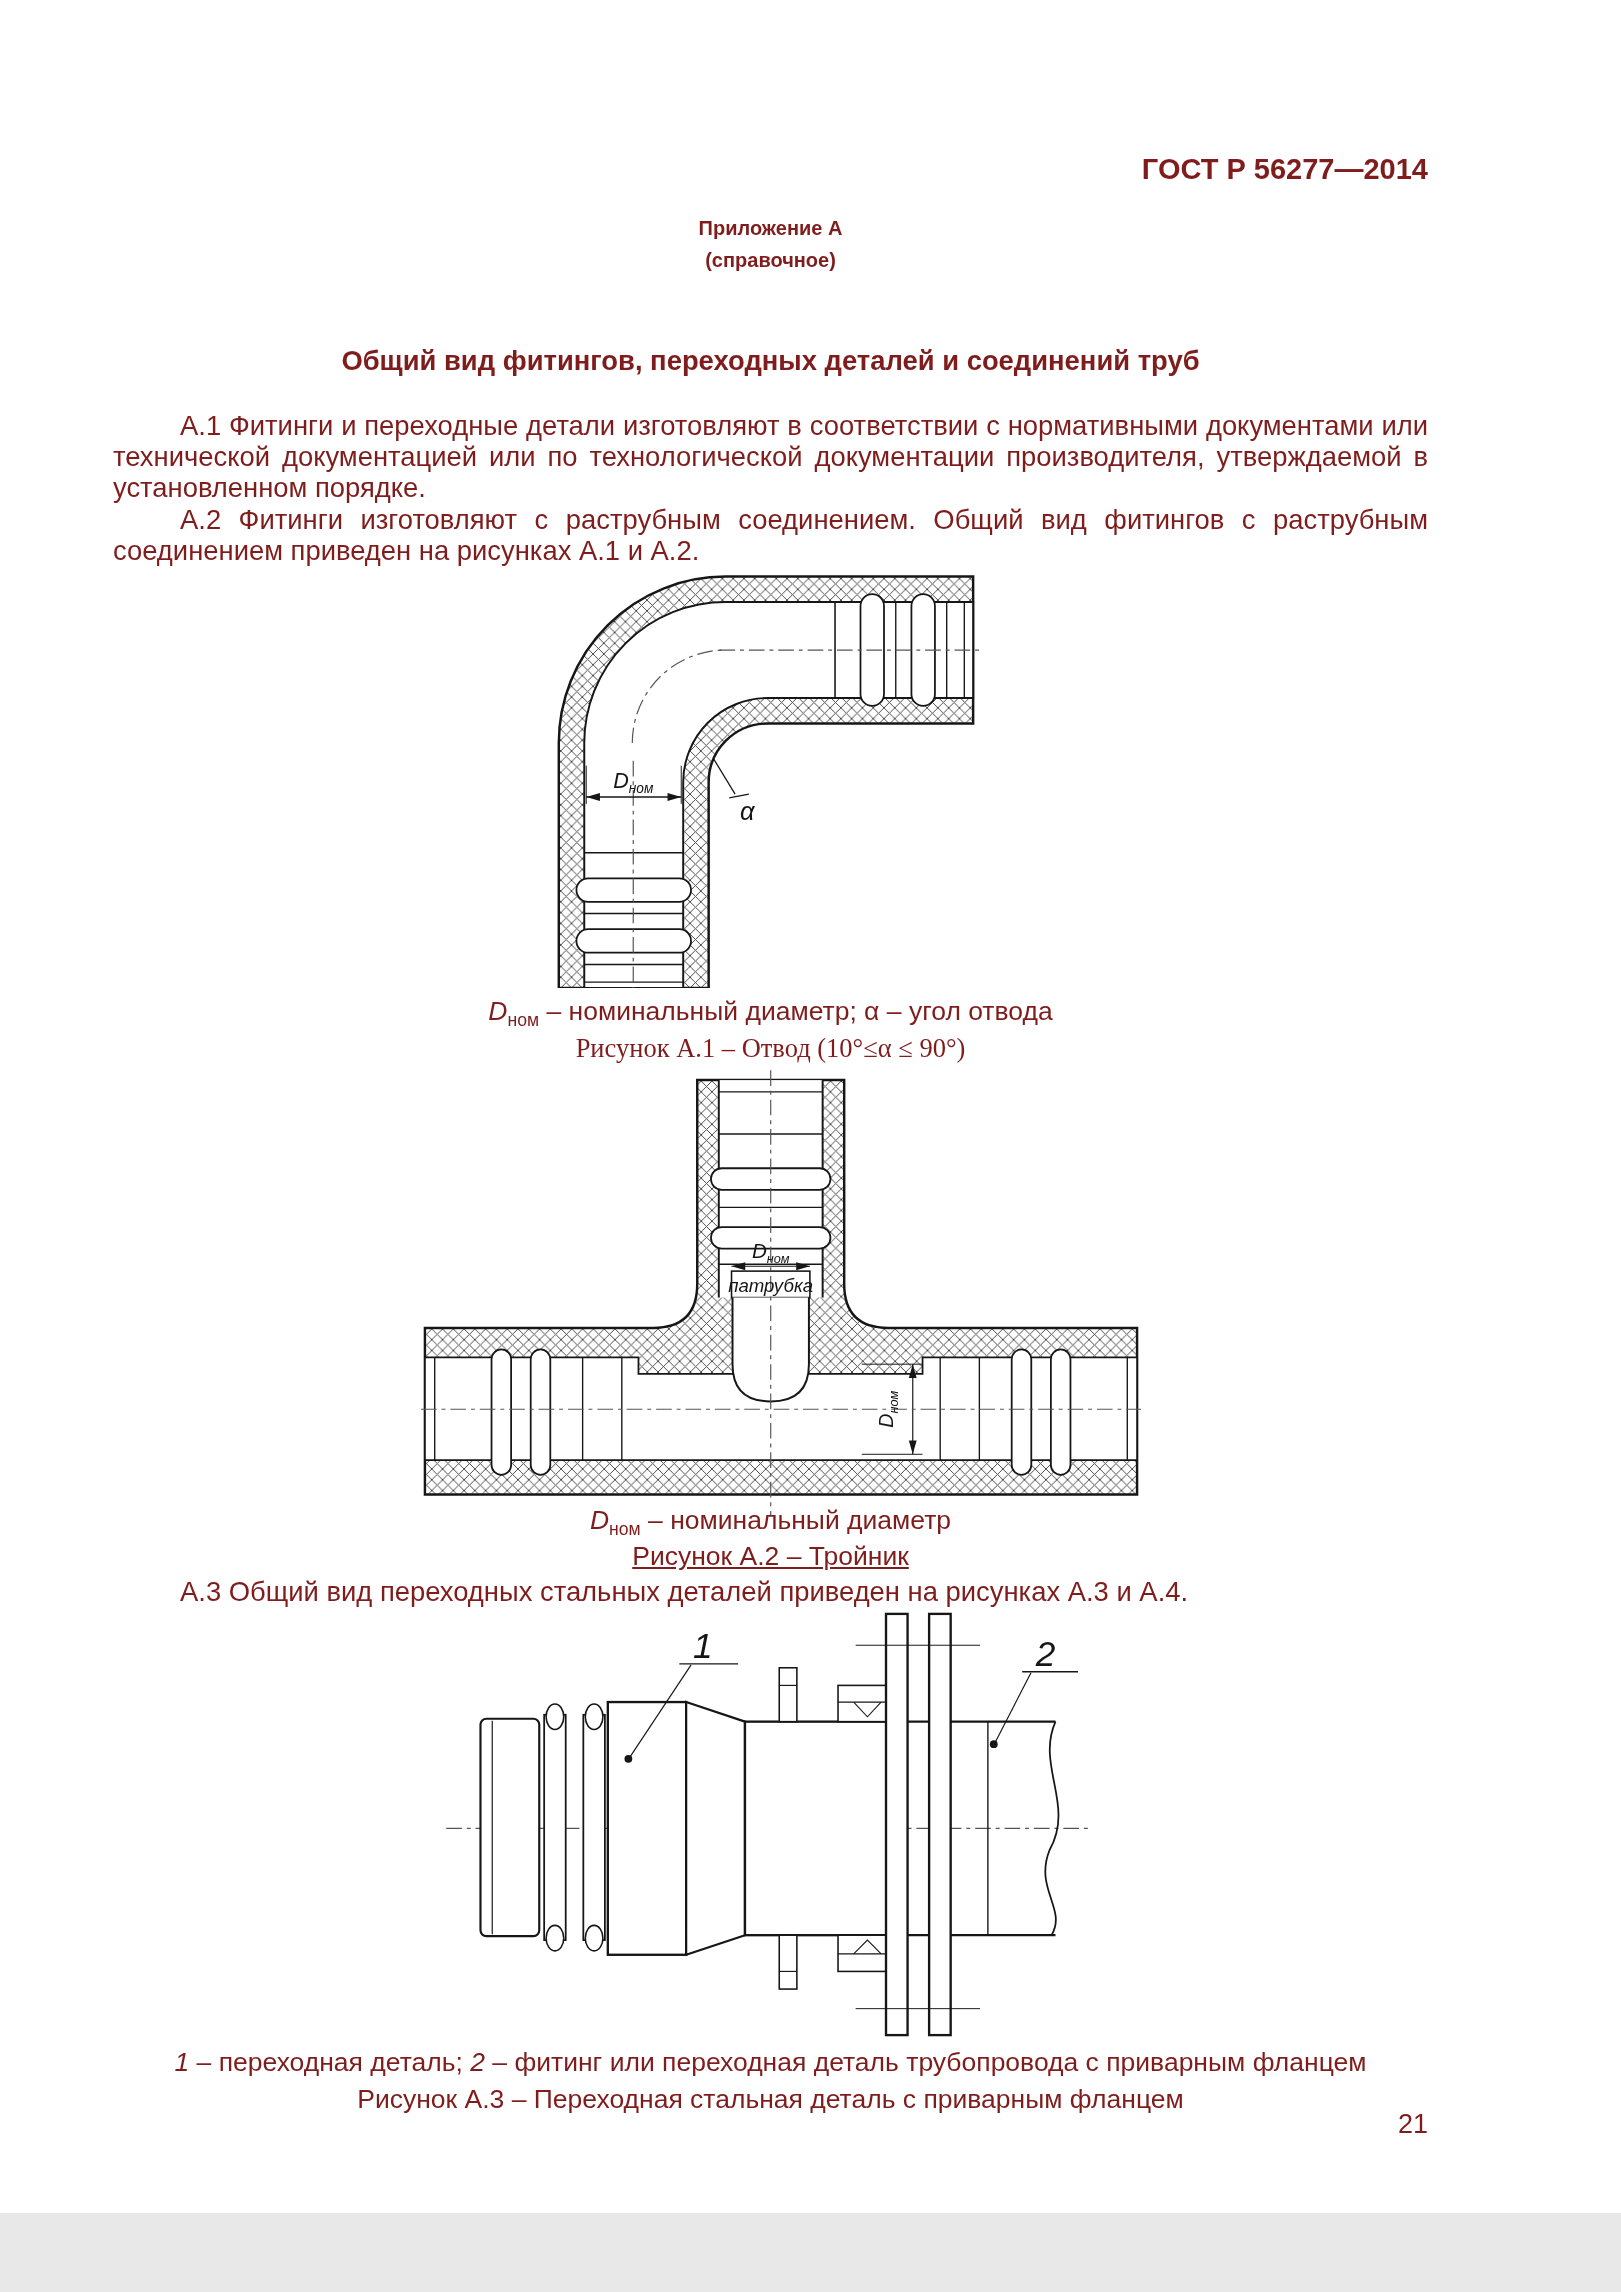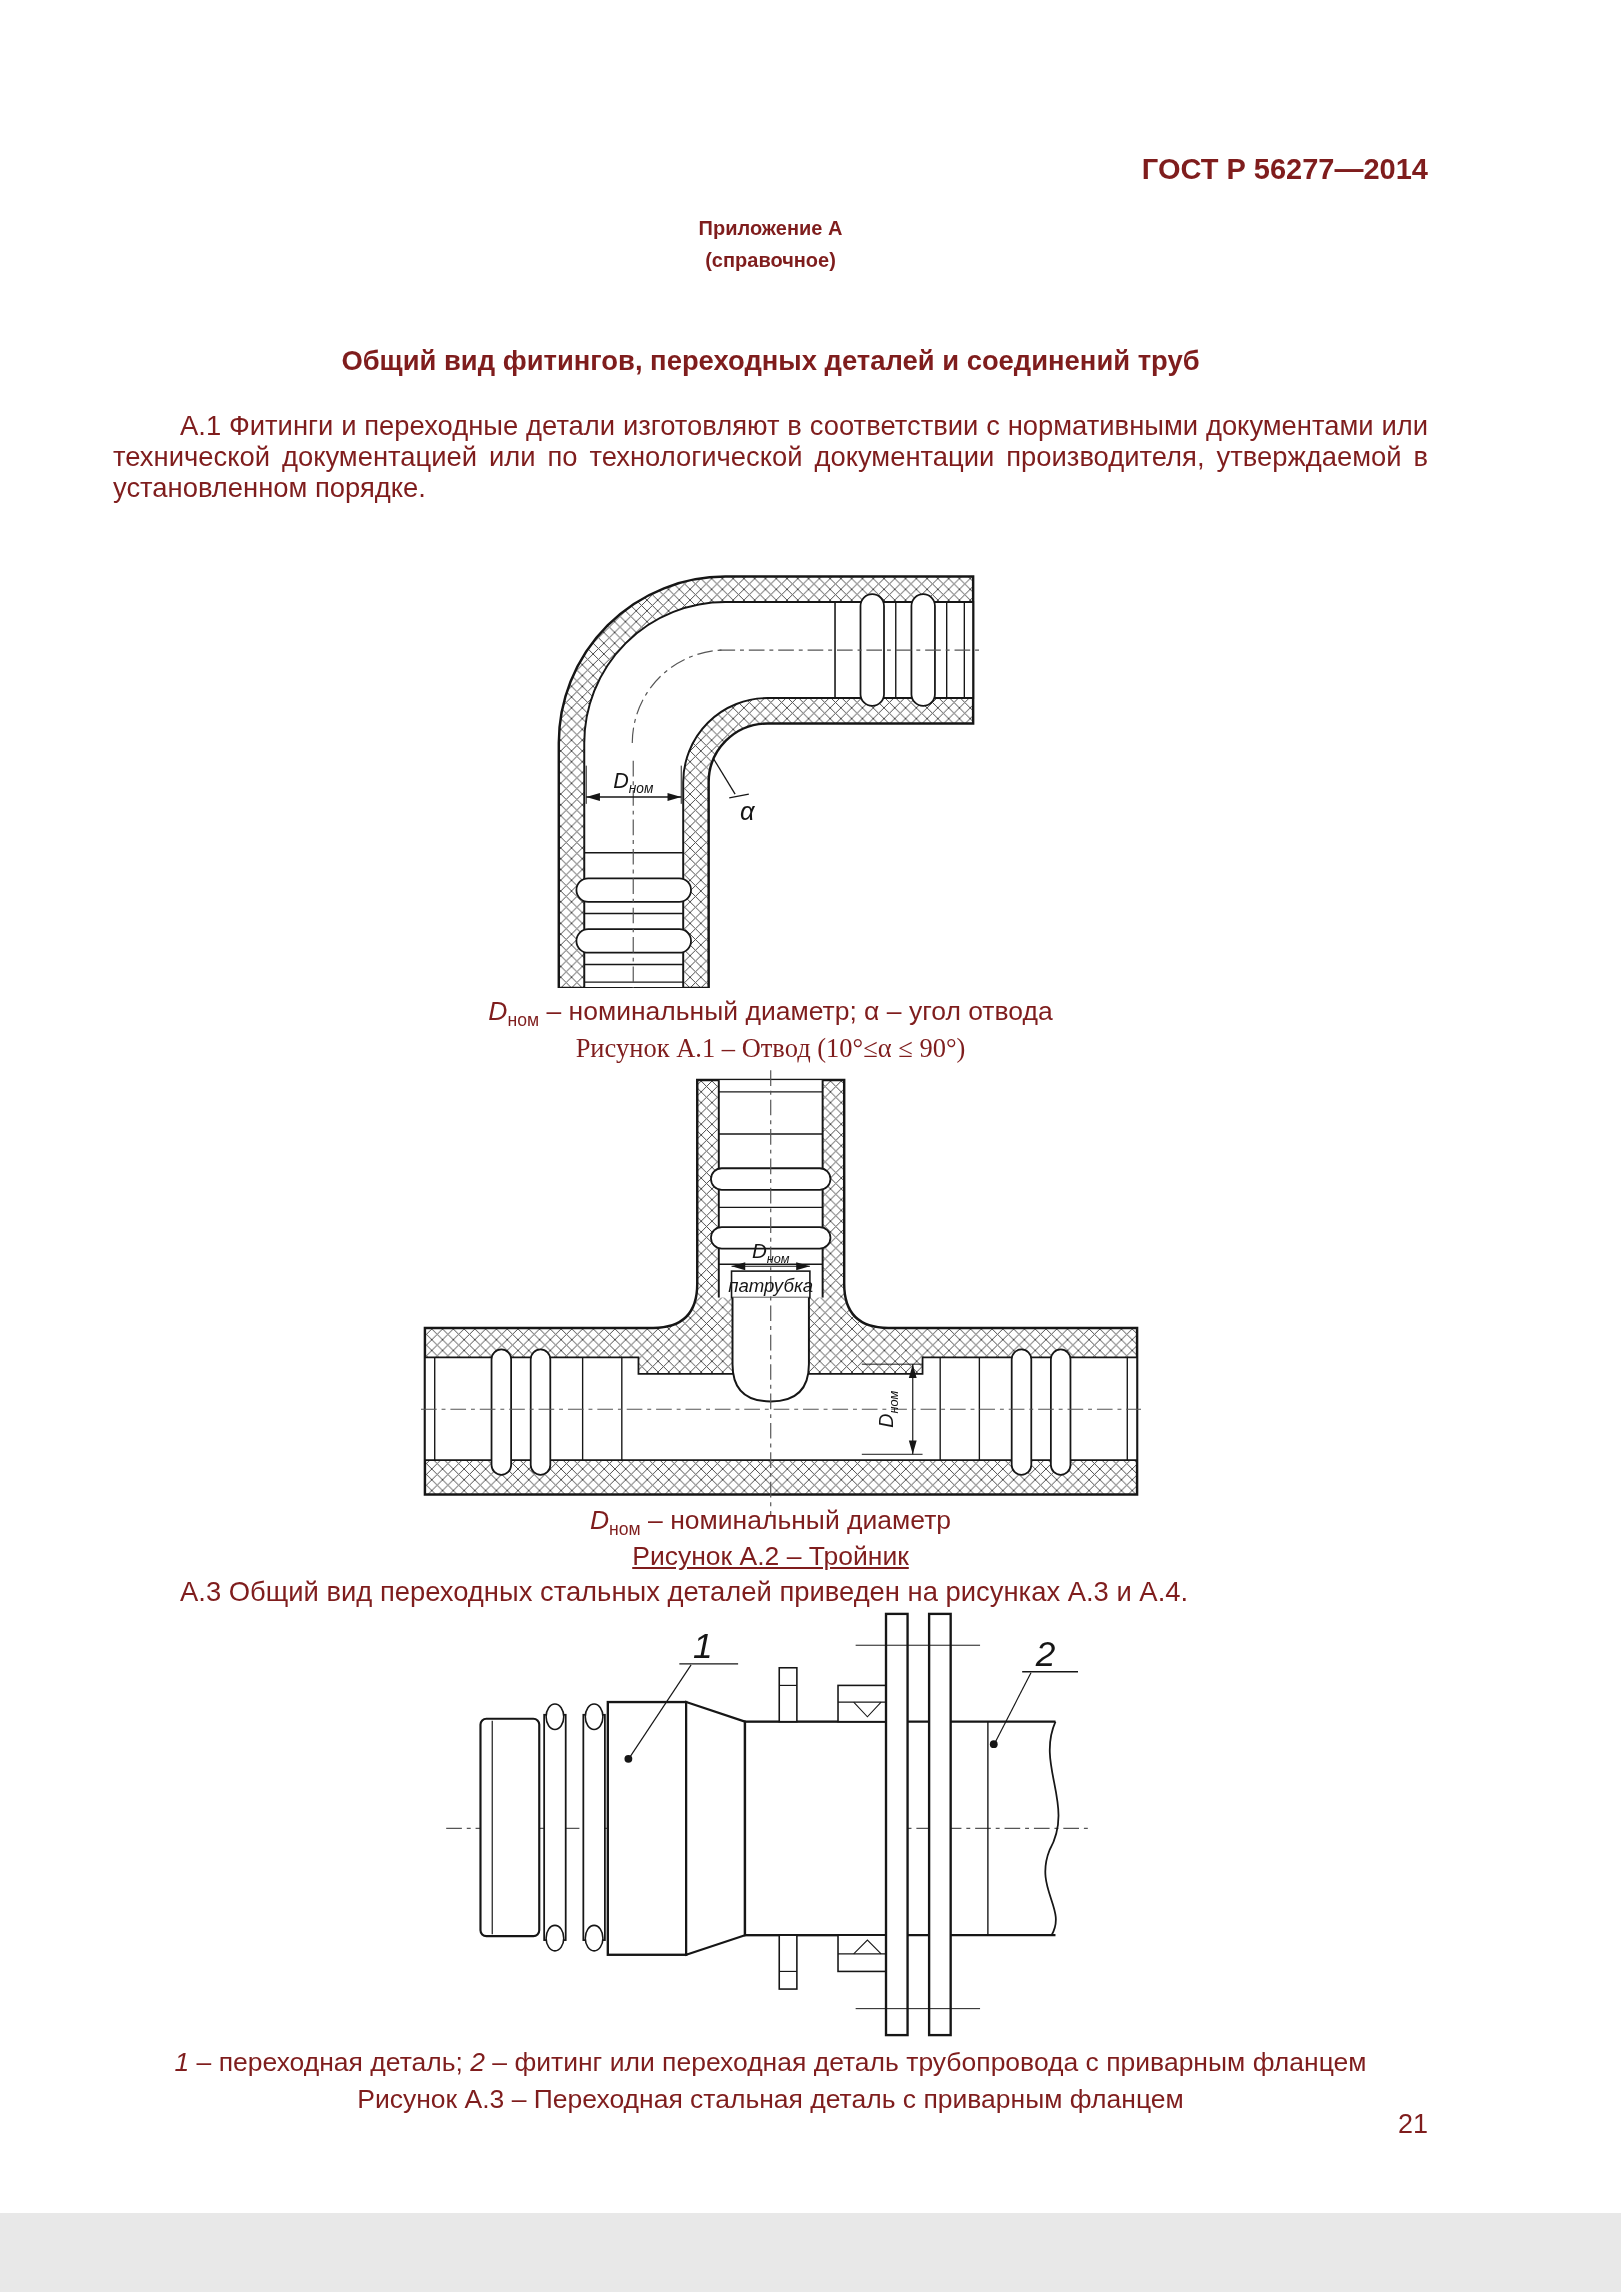--- a/index.html
+++ b/index.html
@@ -35,20 +35,21 @@
 <div class="page">
 
   <div class="abs right bold hdr" style="top:153px;">ГОСТ Р 56277—2014</div>
 
   <div class="abs center bold appx" style="top:217px;">Приложение А</div>
   <div class="abs center bold appx" style="top:249px;">(справочное)</div>
 
   <div class="abs center bold ttl" style="top:345px;">Общий вид фитингов, переходных деталей и соединений труб</div>
 
   <p class="abs body-par" style="top:410px;">А.1 Фитинги и переходные детали изготовляют в соответствии с нормативными документами или технической документацией или по технологической документации производителя, утверждаемой в установленном порядке.</p>
+  <p class="abs body-par" style="top:504px;">А.2 Фитинги изготовляют с раструбным соединением. Общий вид фитингов с раструбным соединением приведен на рисунках А.1 и А.2.</p>
 
   <svg class="abs" style="left:539px;top:557px;" width="451" height="431" viewBox="0 0 460 440">
     <defs>
       <pattern id="xh1" width="11" height="11" patternUnits="userSpaceOnUse">
         <path d="M0 0L11 11M11 0L0 11" stroke="#4a4a4a" stroke-width="1" fill="none"></path>
       </pattern>
     </defs>
     <g stroke="#161616" fill="none">
       <path d="M20 440 V190 A170 170 0 0 1 190 20 H443 V170 H233 A60 60 0 0 0 173 230 V440 Z" fill="url(#xh1)" stroke-width="2.5"></path>
       <path d="M46 440 V190 A144 144 0 0 1 190 46 H443 V144 H233 A86 86 0 0 0 147 230 V440 Z" fill="#ffffff" stroke-width="2"></path>

